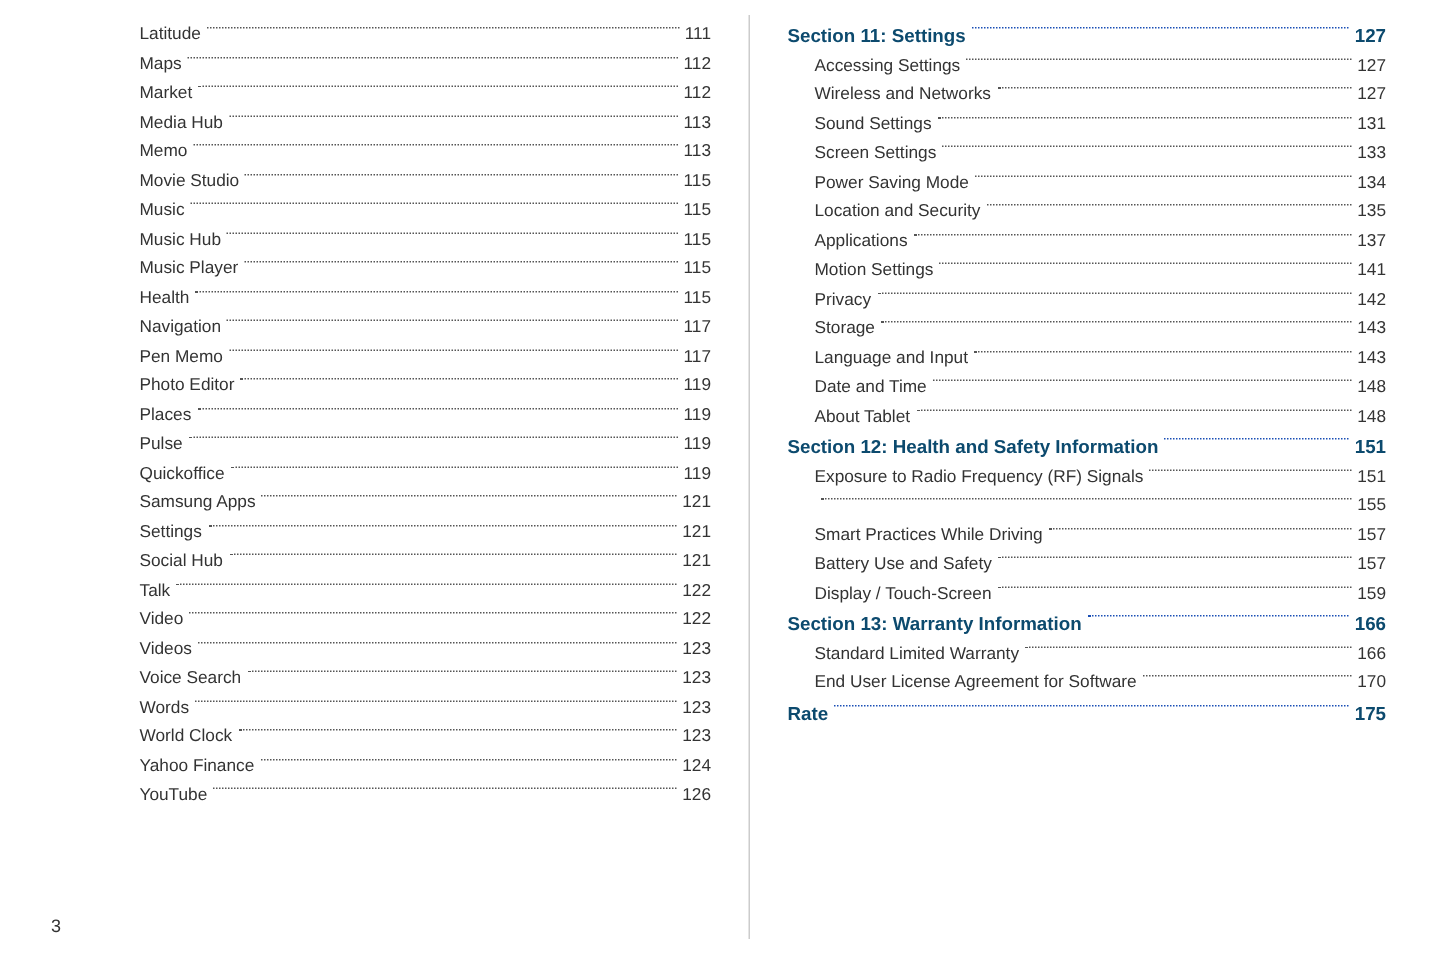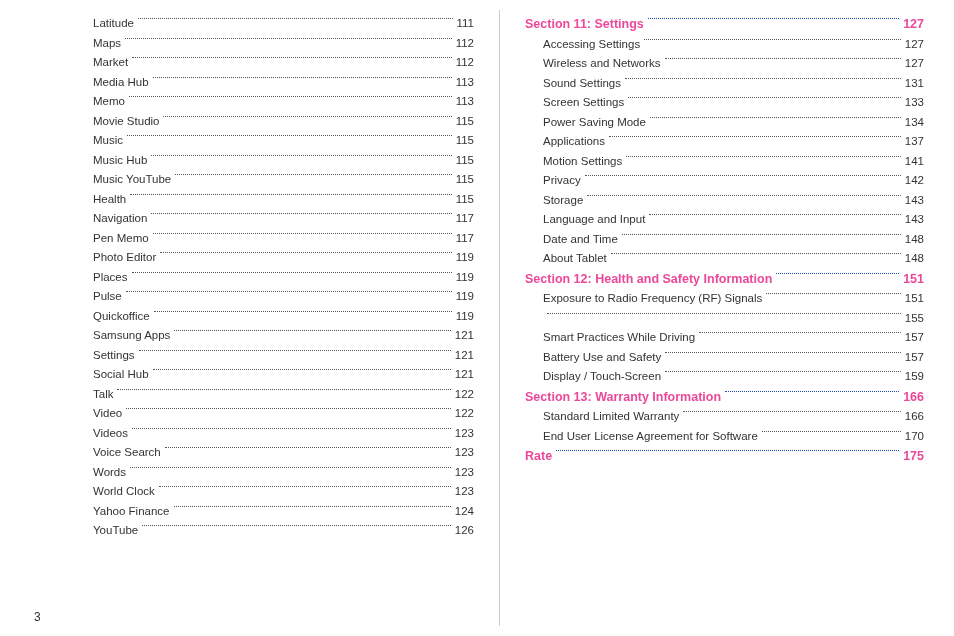--- a/index.html
+++ b/index.html
@@ -40,21 +40,21 @@
     .toc-line {
       display: flex;
       align-items: flex-start;
       font-size: 11.5px;
       color: #333;
       line-height: 1.0;
       margin: 8px 0;
       white-space: nowrap;
     }
     .toc-line.section {
-      color: #ec4899;
+      color: #0c4a6e;
       font-weight: bold;
       font-size: 12.5px;
     }
     .toc-line.section .leader {
       border-bottom: 1.5px dotted #1a4fb5;
     }
     .toc-line.sub {
       padding-left: 18px;
     }
     .label {
@@ -116,21 +116,21 @@
         <span class="label">Music</span>
         <span class="leader"></span>
         <span class="pageno">115</span>
       </div>
       <div class="toc-line sub">
         <span class="label">Music Hub</span>
         <span class="leader"></span>
         <span class="pageno">115</span>
       </div>
       <div class="toc-line sub">
-        <span class="label">Music YouTube</span>
+        <span class="label">Music Player</span>
         <span class="leader"></span>
         <span class="pageno">115</span>
       </div>
       <div class="toc-line sub">
         <span class="label">Health</span>
         <span class="leader"></span>
         <span class="pageno">115</span>
       </div>
       <div class="toc-line sub">
         <span class="label">Navigation</span>
@@ -244,20 +244,25 @@
         <span class="label">Screen Settings</span>
         <span class="leader"></span>
         <span class="pageno">133</span>
       </div>
       <div class="toc-line sub">
         <span class="label">Power Saving Mode</span>
         <span class="leader"></span>
         <span class="pageno">134</span>
       </div>
       <div class="toc-line sub">
+        <span class="label">Location and Security</span>
+        <span class="leader"></span>
+        <span class="pageno">135</span>
+      </div>
+      <div class="toc-line sub">
         <span class="label">Applications</span>
         <span class="leader"></span>
         <span class="pageno">137</span>
       </div>
       <div class="toc-line sub">
         <span class="label">Motion Settings</span>
         <span class="leader"></span>
         <span class="pageno">141</span>
       </div>
       <div class="toc-line sub">

